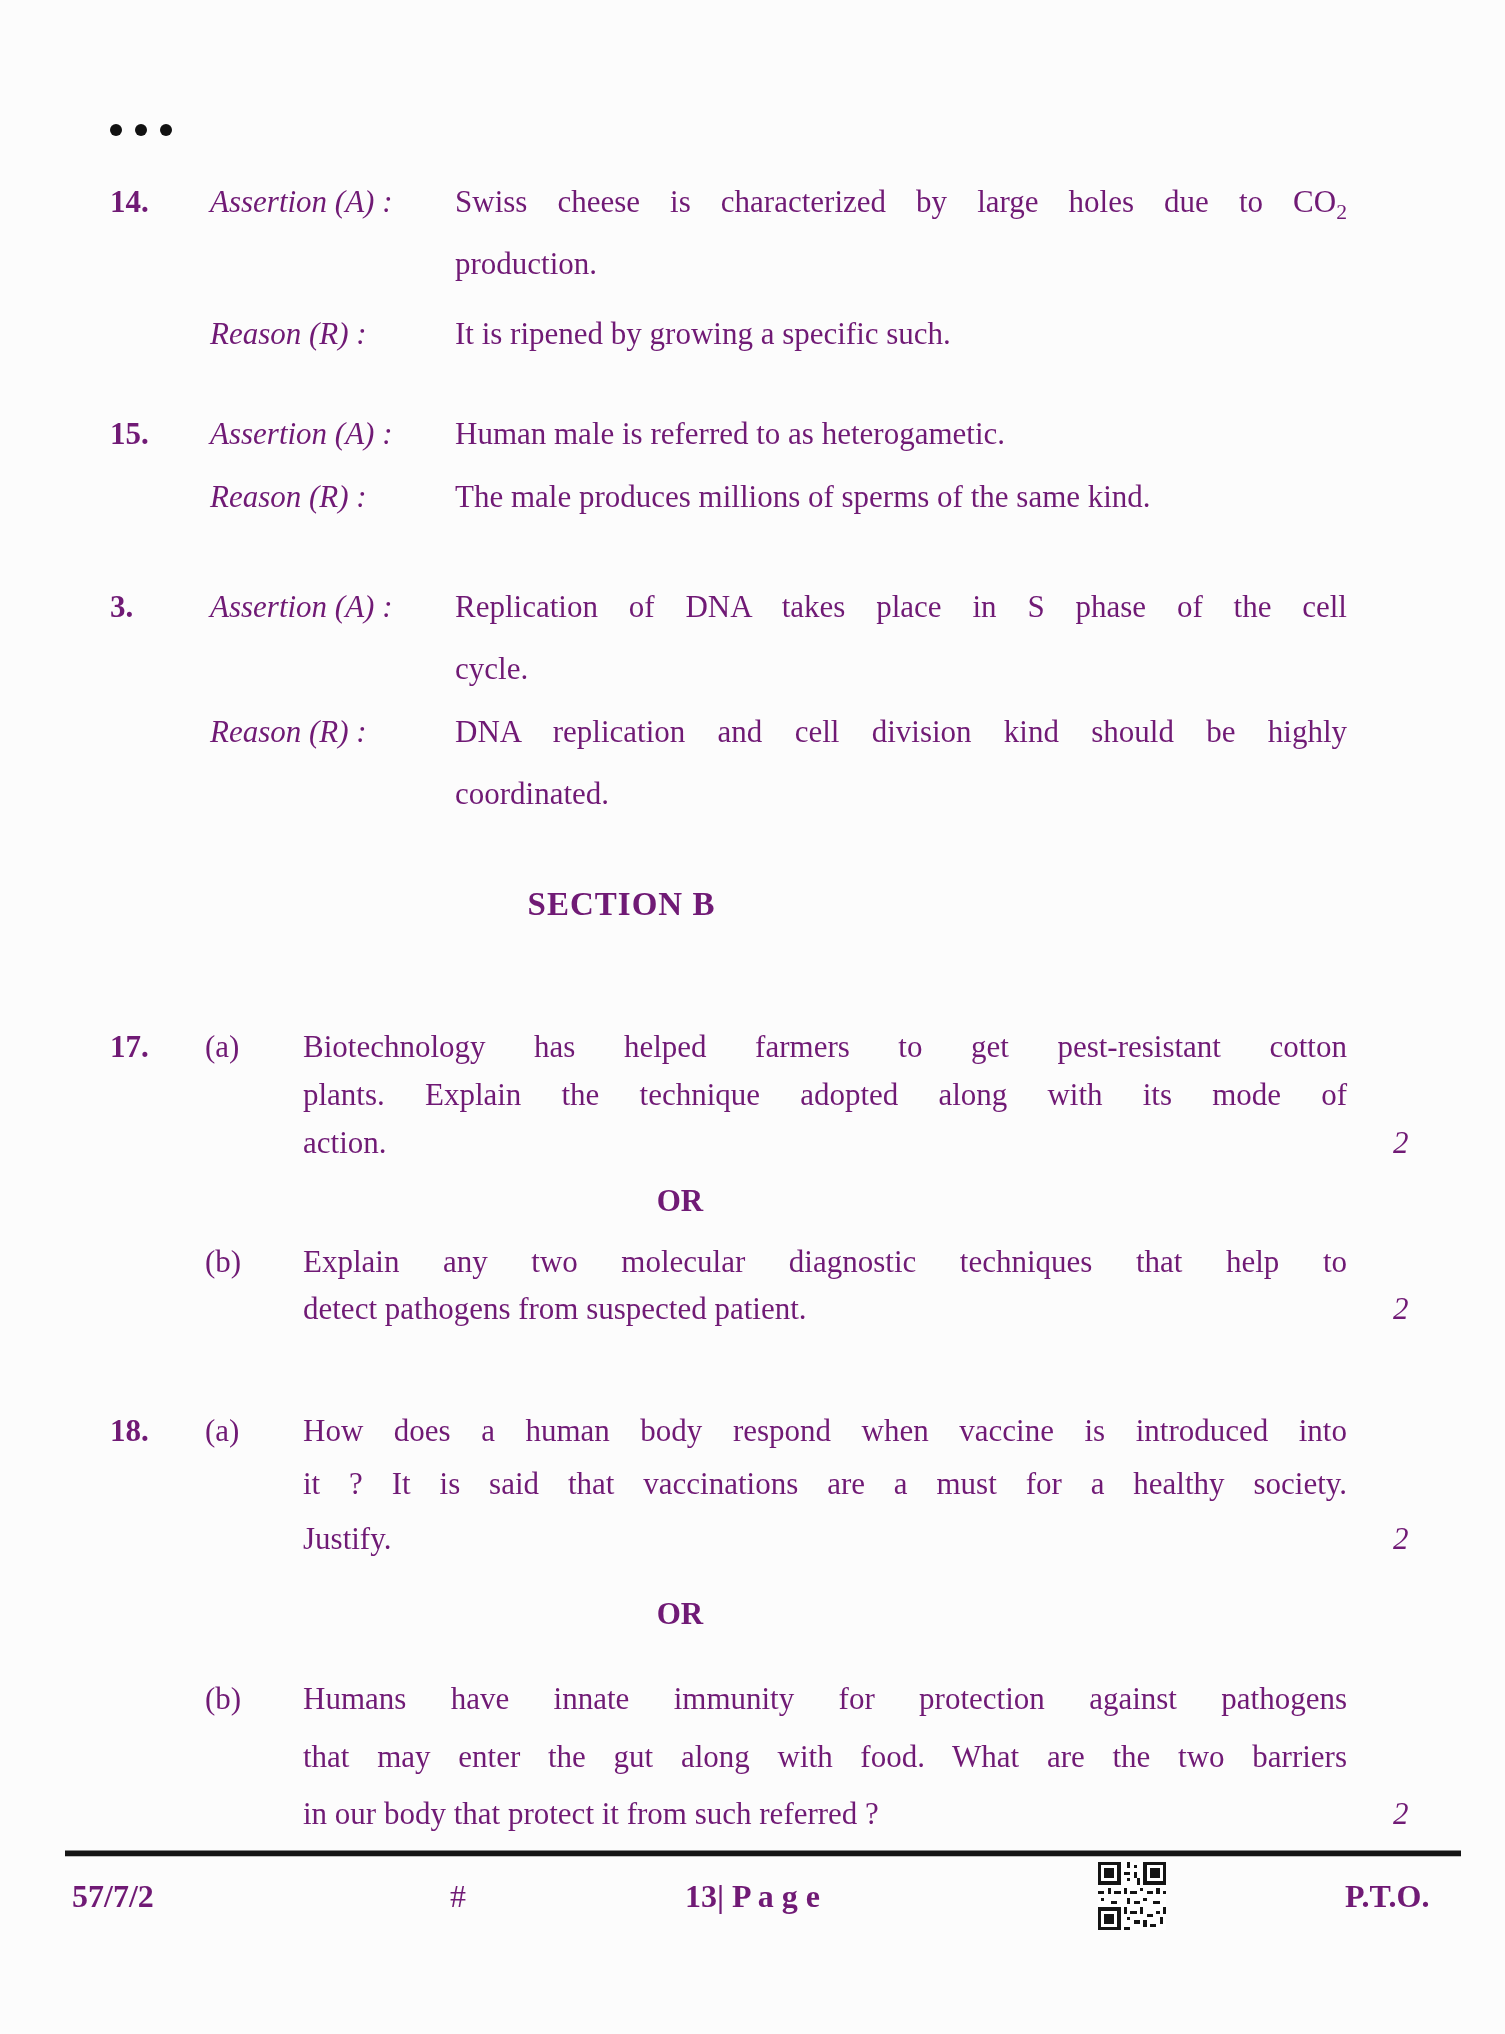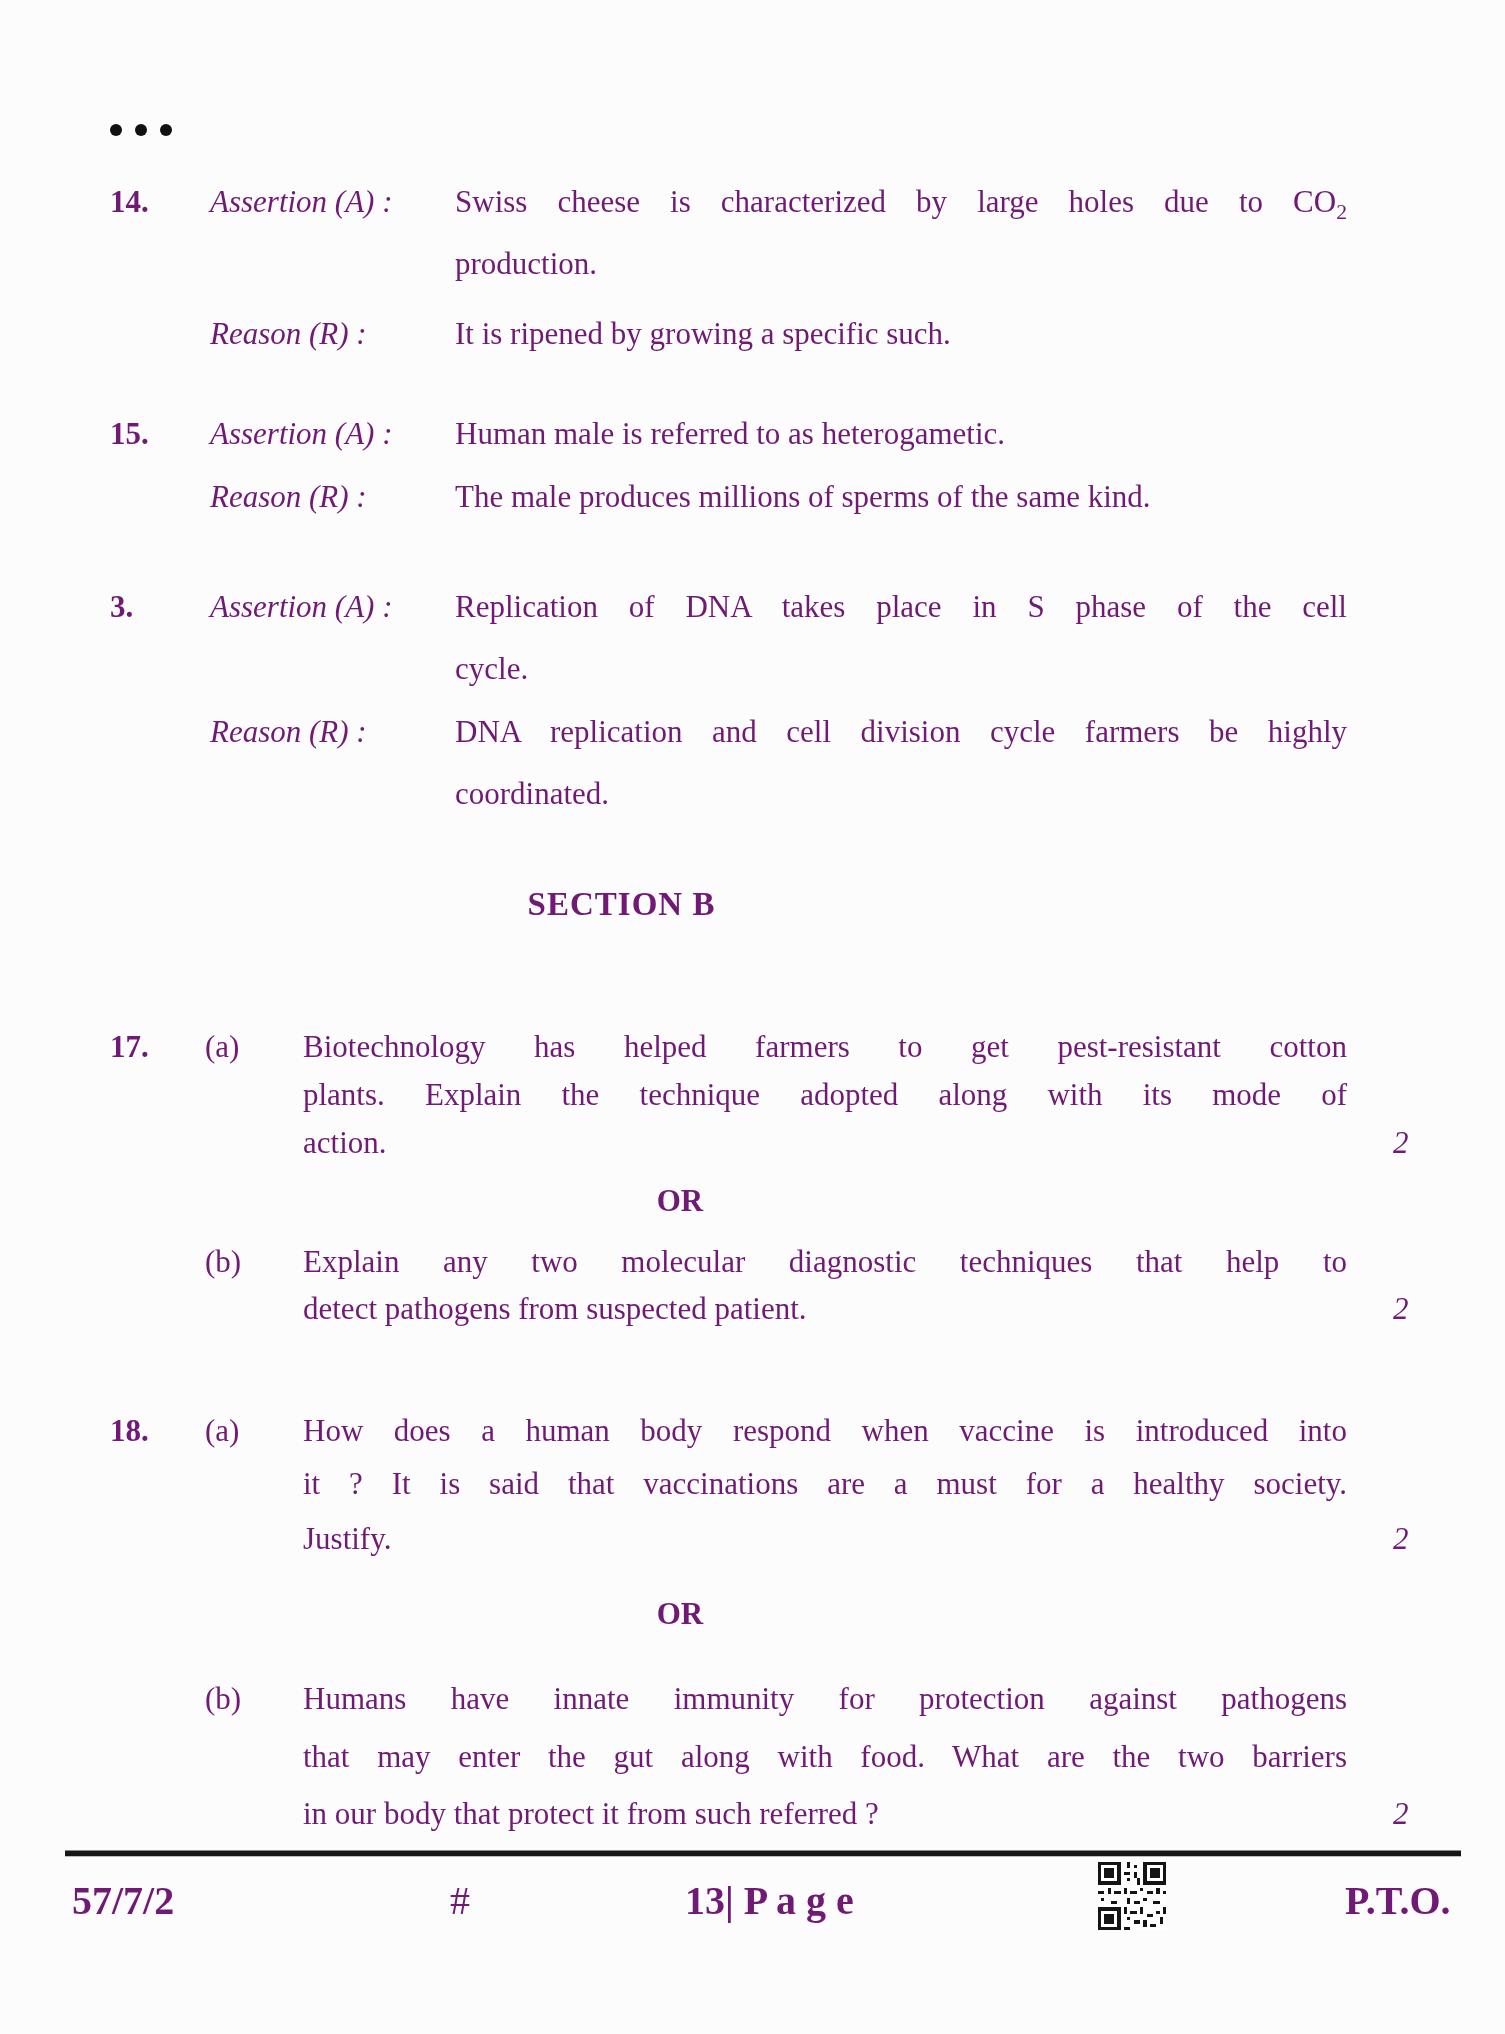--- a/index.html
+++ b/index.html
@@ -37,21 +37,21 @@
     position:absolute;left:0;width:1243px;
     text-align:center;font-weight:bold;font-size:33px;
     letter-spacing:1px;white-space:nowrap;
   }
   .dots{position:absolute;left:110px;top:124px;display:flex;gap:13px;}
   .dot{width:12px;height:12px;border-radius:50%;background:#111;}
   .footer-rule{
     position:absolute;left:65px;top:1850px;width:1396px;height:5px;
     background:#161616;border-top:1px solid #8a8a8a;border-bottom:1px solid #bdbdbd;
   }
-  .footer-text{font-size:40px;}
+  .footer-text{font-size:32px;}
   .qr{position:absolute;left:1098px;top:1862px;width:68px;height:68px;}
   sub{font-size:0.7em;line-height:0;}
 </style>
 </head>
 <body>
 
 <div class="page">
 
   <div class="dots">
     <span class="dot"></span>
@@ -75,21 +75,21 @@
     <div class="line it" style="left:210px;top:478px;">Reason (R) :</div>
     <div class="line" style="left:455px;top:478px;">The male produces millions of sperms of the same kind.</div>
   </section>
 
   <section>
     <div class="line qnum" style="left:110px;top:588px;">3.</div>
     <div class="line it" style="left:210px;top:588px;">Assertion (A) :</div>
     <div class="line just" style="left:455px;top:588px;width:892px;">Replication of DNA takes place in S phase of the cell</div>
     <div class="line" style="left:455px;top:650px;">cycle.</div>
     <div class="line it" style="left:210px;top:713px;">Reason (R) :</div>
-    <div class="line just" style="left:455px;top:713px;width:892px;">DNA replication and cell division cycle farmers be highly</div>
+    <div class="line just" style="left:455px;top:713px;width:892px;">DNA replication and cell division kind should be highly</div>
     <div class="line" style="left:455px;top:775px;">coordinated.</div>
   </section>
 
   <div class="section-band" style="top:886px;">SECTION B</div>
 
   <section>
     <div class="line qnum" style="left:110px;top:1028px;">17.</div>
     <div class="line" style="left:205px;top:1028px;">(a)</div>
     <div class="line just" style="left:303px;top:1028px;width:1044px;">Biotechnology has helped farmers to get pest-resistant cotton</div>
     <div class="line just" style="left:303px;top:1076px;width:1044px;">plants. Explain the technique adopted along with its mode of</div>

